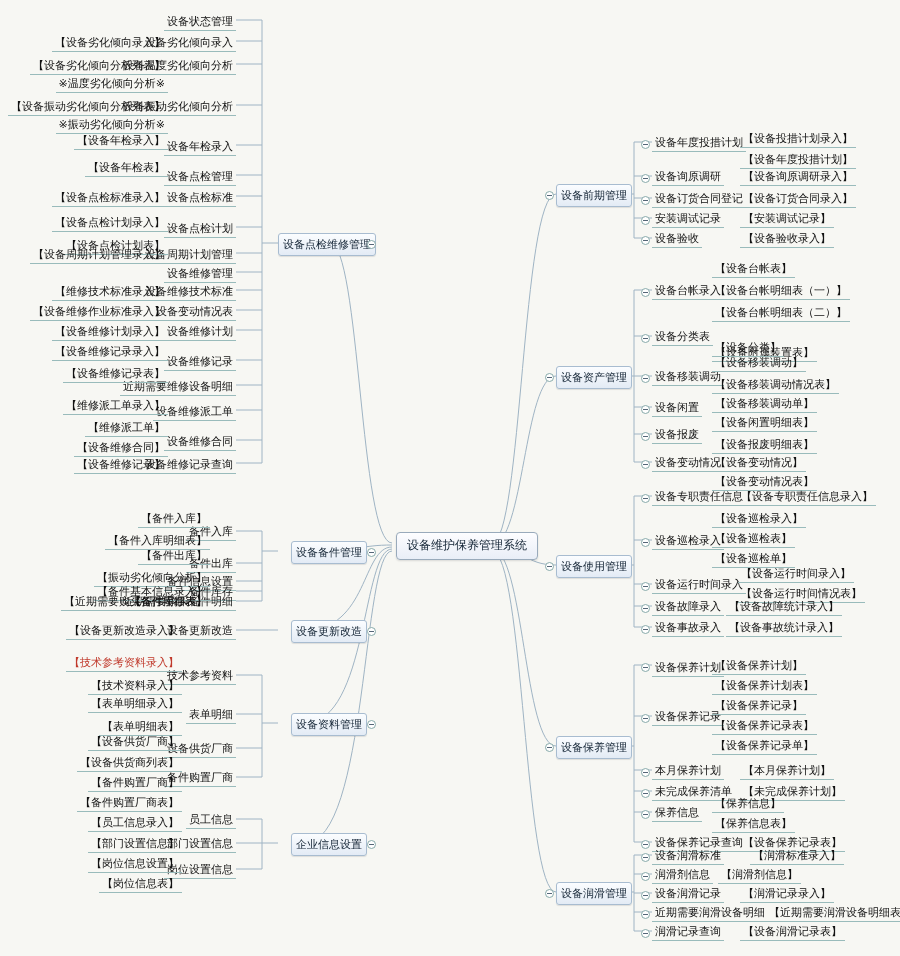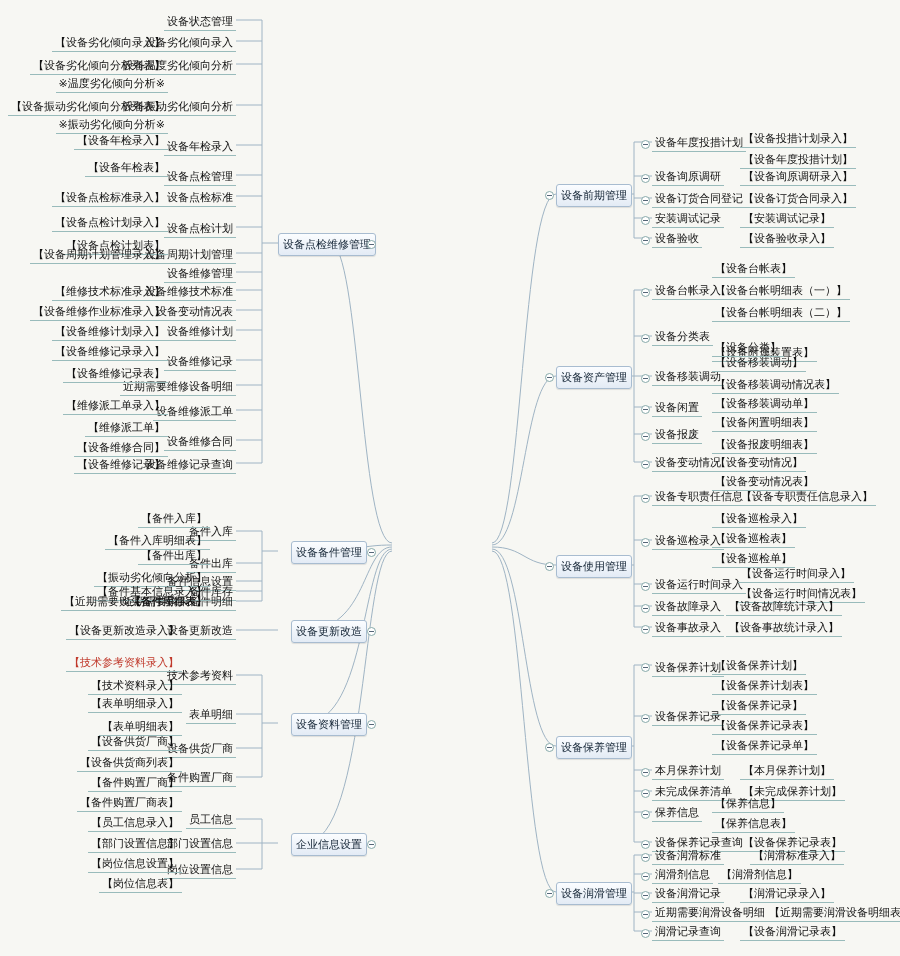--- a/index.html
+++ b/index.html
@@ -170,20 +170,21 @@
 
       <path d="M618,892 L634,892"></path>
       <path d="M634,855 L634,931"></path>
       <path d="M634,855 L652,855"></path>
         <path d="M634,874 L652,874"></path>
         <path d="M634,893 L652,893"></path>
       <path d="M634,912 L652,912"></path>
         <path d="M634,931 L652,931"></path>
     </g>
   </svg>
+<div class="node n-root" style="left: 396px; top: 532px;">设备维护保养管理系统</div>
     <div class="node n-l1" style="left: 278px; top: 233px;">设备点检维修管理</div>
     <div class="toggle" style="left: 367px; top: 240px;"></div>
     <div class="node n-l2" style="left: auto; top: 14px; right: 664px;">设备状态管理</div>
     <div class="node n-l2" style="left: auto; top: 35px; right: 664px;">设备劣化倾向录入</div>
     <div class="node n-l2" style="left: auto; top: 58px; right: 664px;">设备温度劣化倾向分析</div>
     <div class="node n-l2" style="left: auto; top: 99px; right: 664px;">设备振动劣化倾向分析</div>
     <div class="node n-l2" style="left: auto; top: 139px; right: 664px;">设备年检录入</div>
     <div class="node n-l2" style="left: auto; top: 169px; right: 664px;">设备点检管理</div>
     <div class="node n-l2" style="left: auto; top: 190px; right: 664px;">设备点检标准</div>
     <div class="node n-l2" style="left: auto; top: 221px; right: 664px;">设备点检计划</div>

